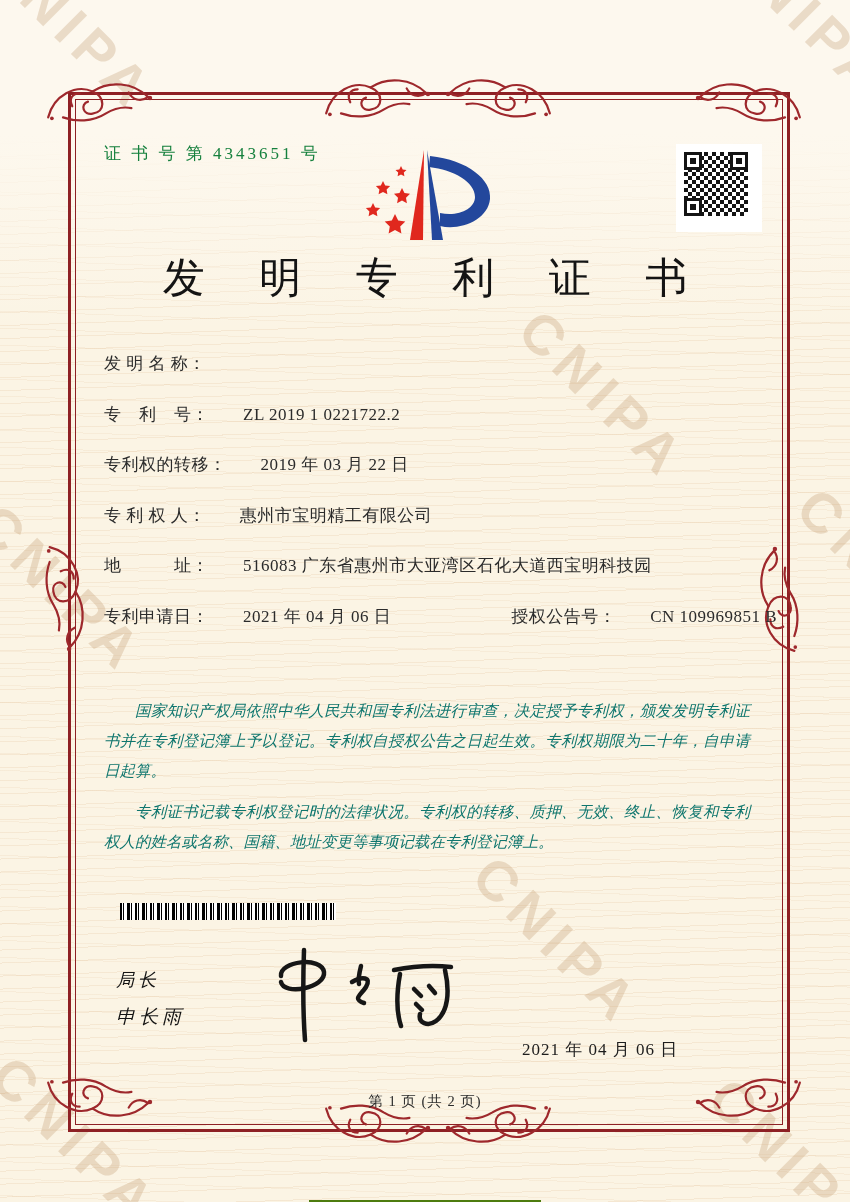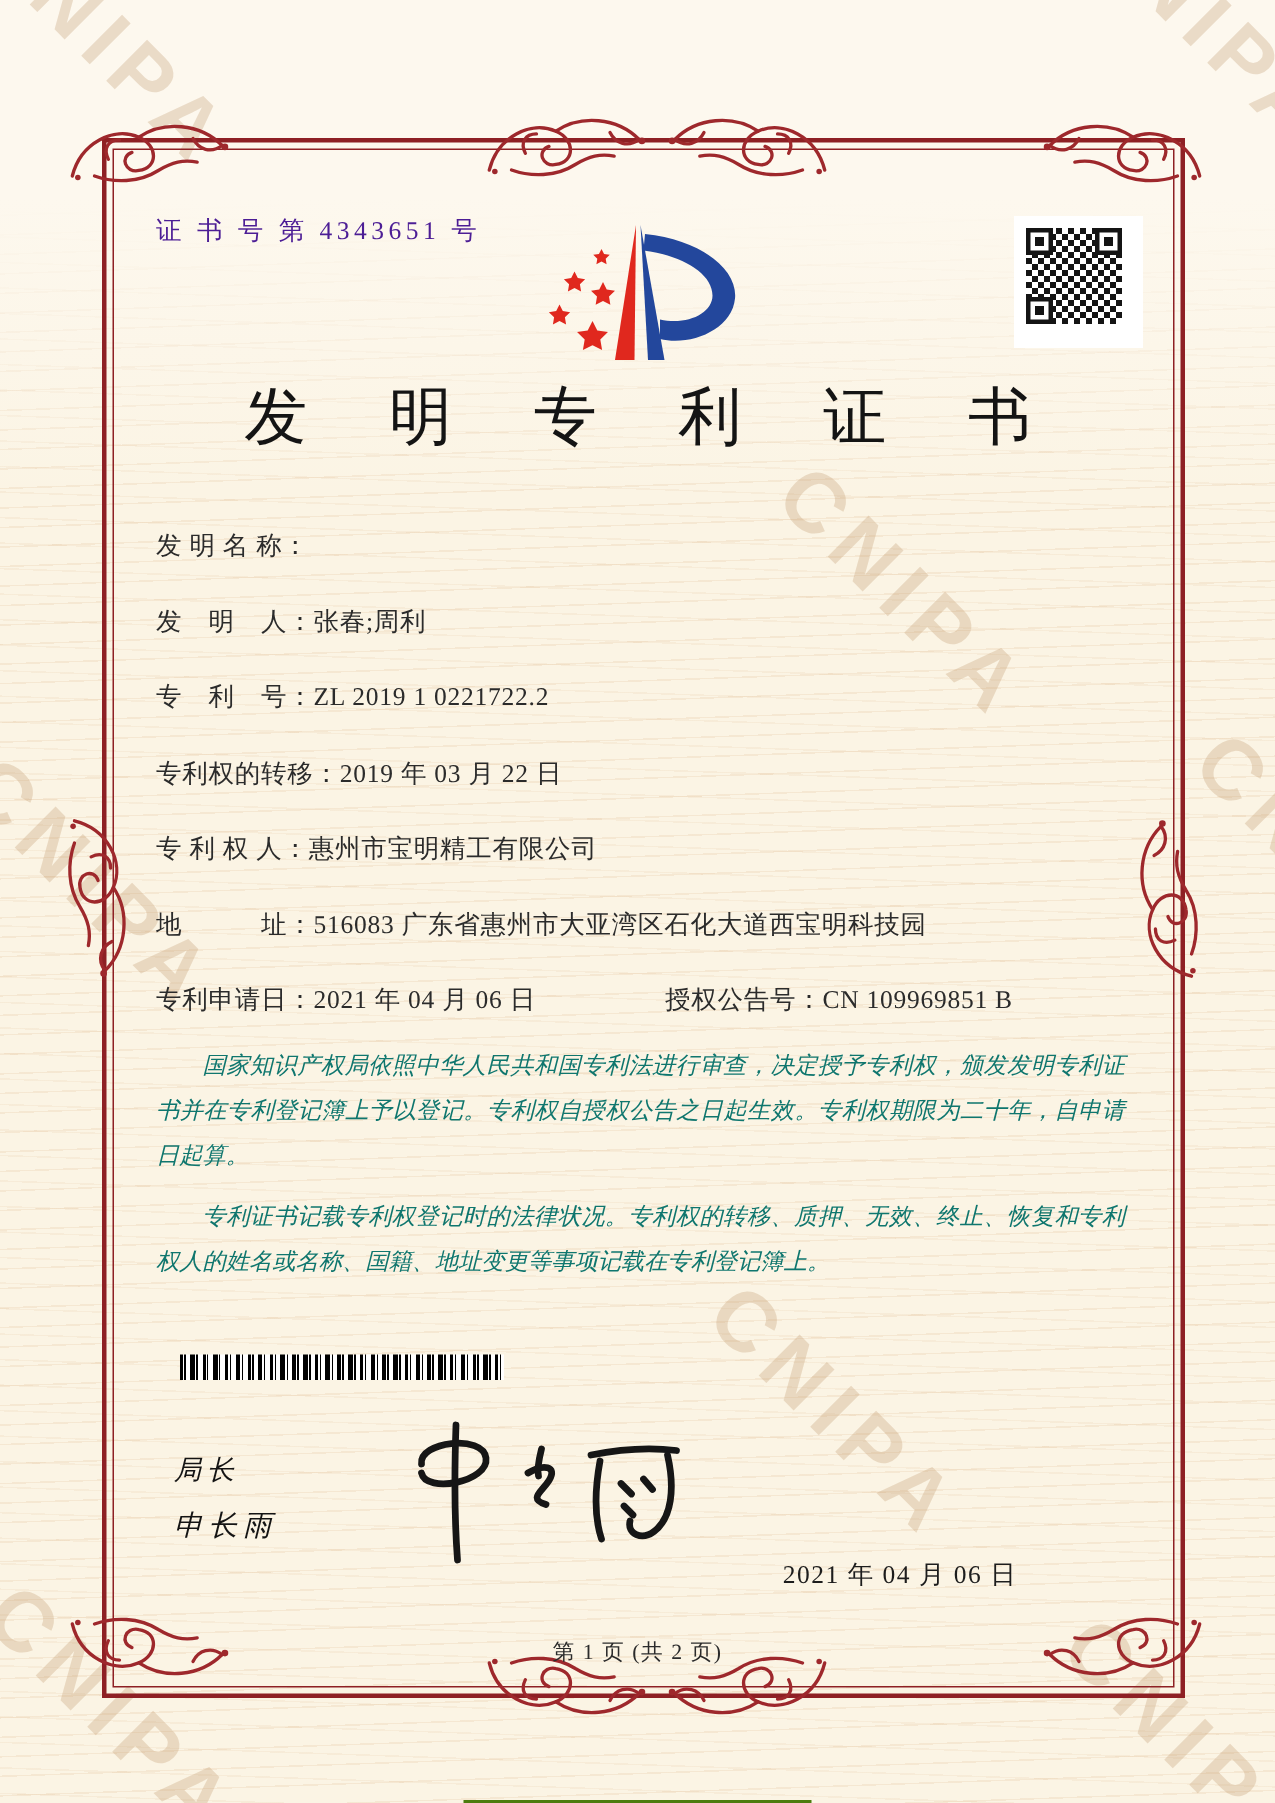--- a/index.html
+++ b/index.html
@@ -37,37 +37,37 @@
   
   .frame{
     position:absolute;left:68px;top:92px;width:716px;height:1034px;z-index:2;
     border:3px solid var(--border-red);
   }
   .frame-inner{position:absolute;inset:4px;border:1px solid var(--border-red);}
   
   .orn{position:absolute;width:112px;height:74px;z-index:3;}
   
   .content{position:absolute;inset:0;z-index:4;}
-  .cert-no{position:absolute;left:104px;top:142px;font-size:17px;letter-spacing:3px;color:#4c1d95;}
+  .cert-no{position:absolute;left:104px;top:142px;font-size:17px;letter-spacing:3px;color:#15803d;}
   .logo{position:absolute;left:340px;top:136px;width:170px;height:114px;}
   .qr-box{position:absolute;left:676px;top:144px;width:86px;height:88px;background:#fff;}
   .qr{
     position:absolute;left:8px;top:8px;width:64px;height:64px;
     background:repeating-conic-gradient(#141414 0% 25%, #ffffff 0% 50%);
     background-size:8px 8px;
   }
   .finder{position:absolute;width:12px;height:12px;border:3px solid #141414;background:#fff;}
   .finder::after{content:"";position:absolute;left:3px;top:3px;width:6px;height:6px;background:#141414;}
   .f-tl{left:0;top:0}.f-tr{right:0;top:0}.f-bl{left:0;bottom:0}
   .doc-title{
     position:absolute;left:0;top:250px;width:850px;text-align:center;
     font-size:42px;font-weight:400;letter-spacing:22px;text-indent:22px;color:#141414;
   }
   .fields{position:absolute;left:104px;top:352px;width:648px;}
-  .row{display:flex;align-items:baseline;height:50.5px;font-size:17px;letter-spacing:.5px;color:#2b2b2b;white-space:nowrap;}
+  .row{display:flex;align-items:baseline;height:50.5px;font-size:17px;letter-spacing:.5px;color:#2b2b2b;white-space:nowrap;gap:34px;}
   .row .lbl{flex:0 0 auto;}
   .row .val{flex:0 0 auto;}
   .row .lbl2{margin-left:86px;}
   .paras{position:absolute;left:104px;top:696px;width:646px;}
   .kai{font-style:italic;}
   .paras p{margin:0 0 10px 0;font-size:15.5px;line-height:1.95;text-indent:2em;color:#0f766e;text-align:justify;}
   .barcode{
     position:absolute;left:120px;top:903px;width:216px;height:17px;
     background:repeating-linear-gradient(90deg,
       #000 0 2px,#fff 2px 3px,#000 3px 4px,#fff 4px 7px,
@@ -176,24 +176,20 @@
     </div>
   </div>
 
   <div class="doc-title">发 明 专 利 证 书</div>
 
   <div class="fields">
     <div class="row">
       <span class="lbl">发 明 名 称：</span>
     </div>
     <div class="row">
-      <span class="lbl">发　明　人：</span>
-      <span class="val">张春;周利</span>
-    </div>
-    <div class="row">
       <span class="lbl">专　利　号：</span>
       <span class="val">ZL 2019 1 0221722.2</span>
     </div>
     <div class="row">
       <span class="lbl">专利权的转移：</span>
       <span class="val">2019 年 03 月 22 日</span>
     </div>
     <div class="row">
       <span class="lbl">专 利 权 人：</span>
       <span class="val">惠州市宝明精工有限公司</span>

